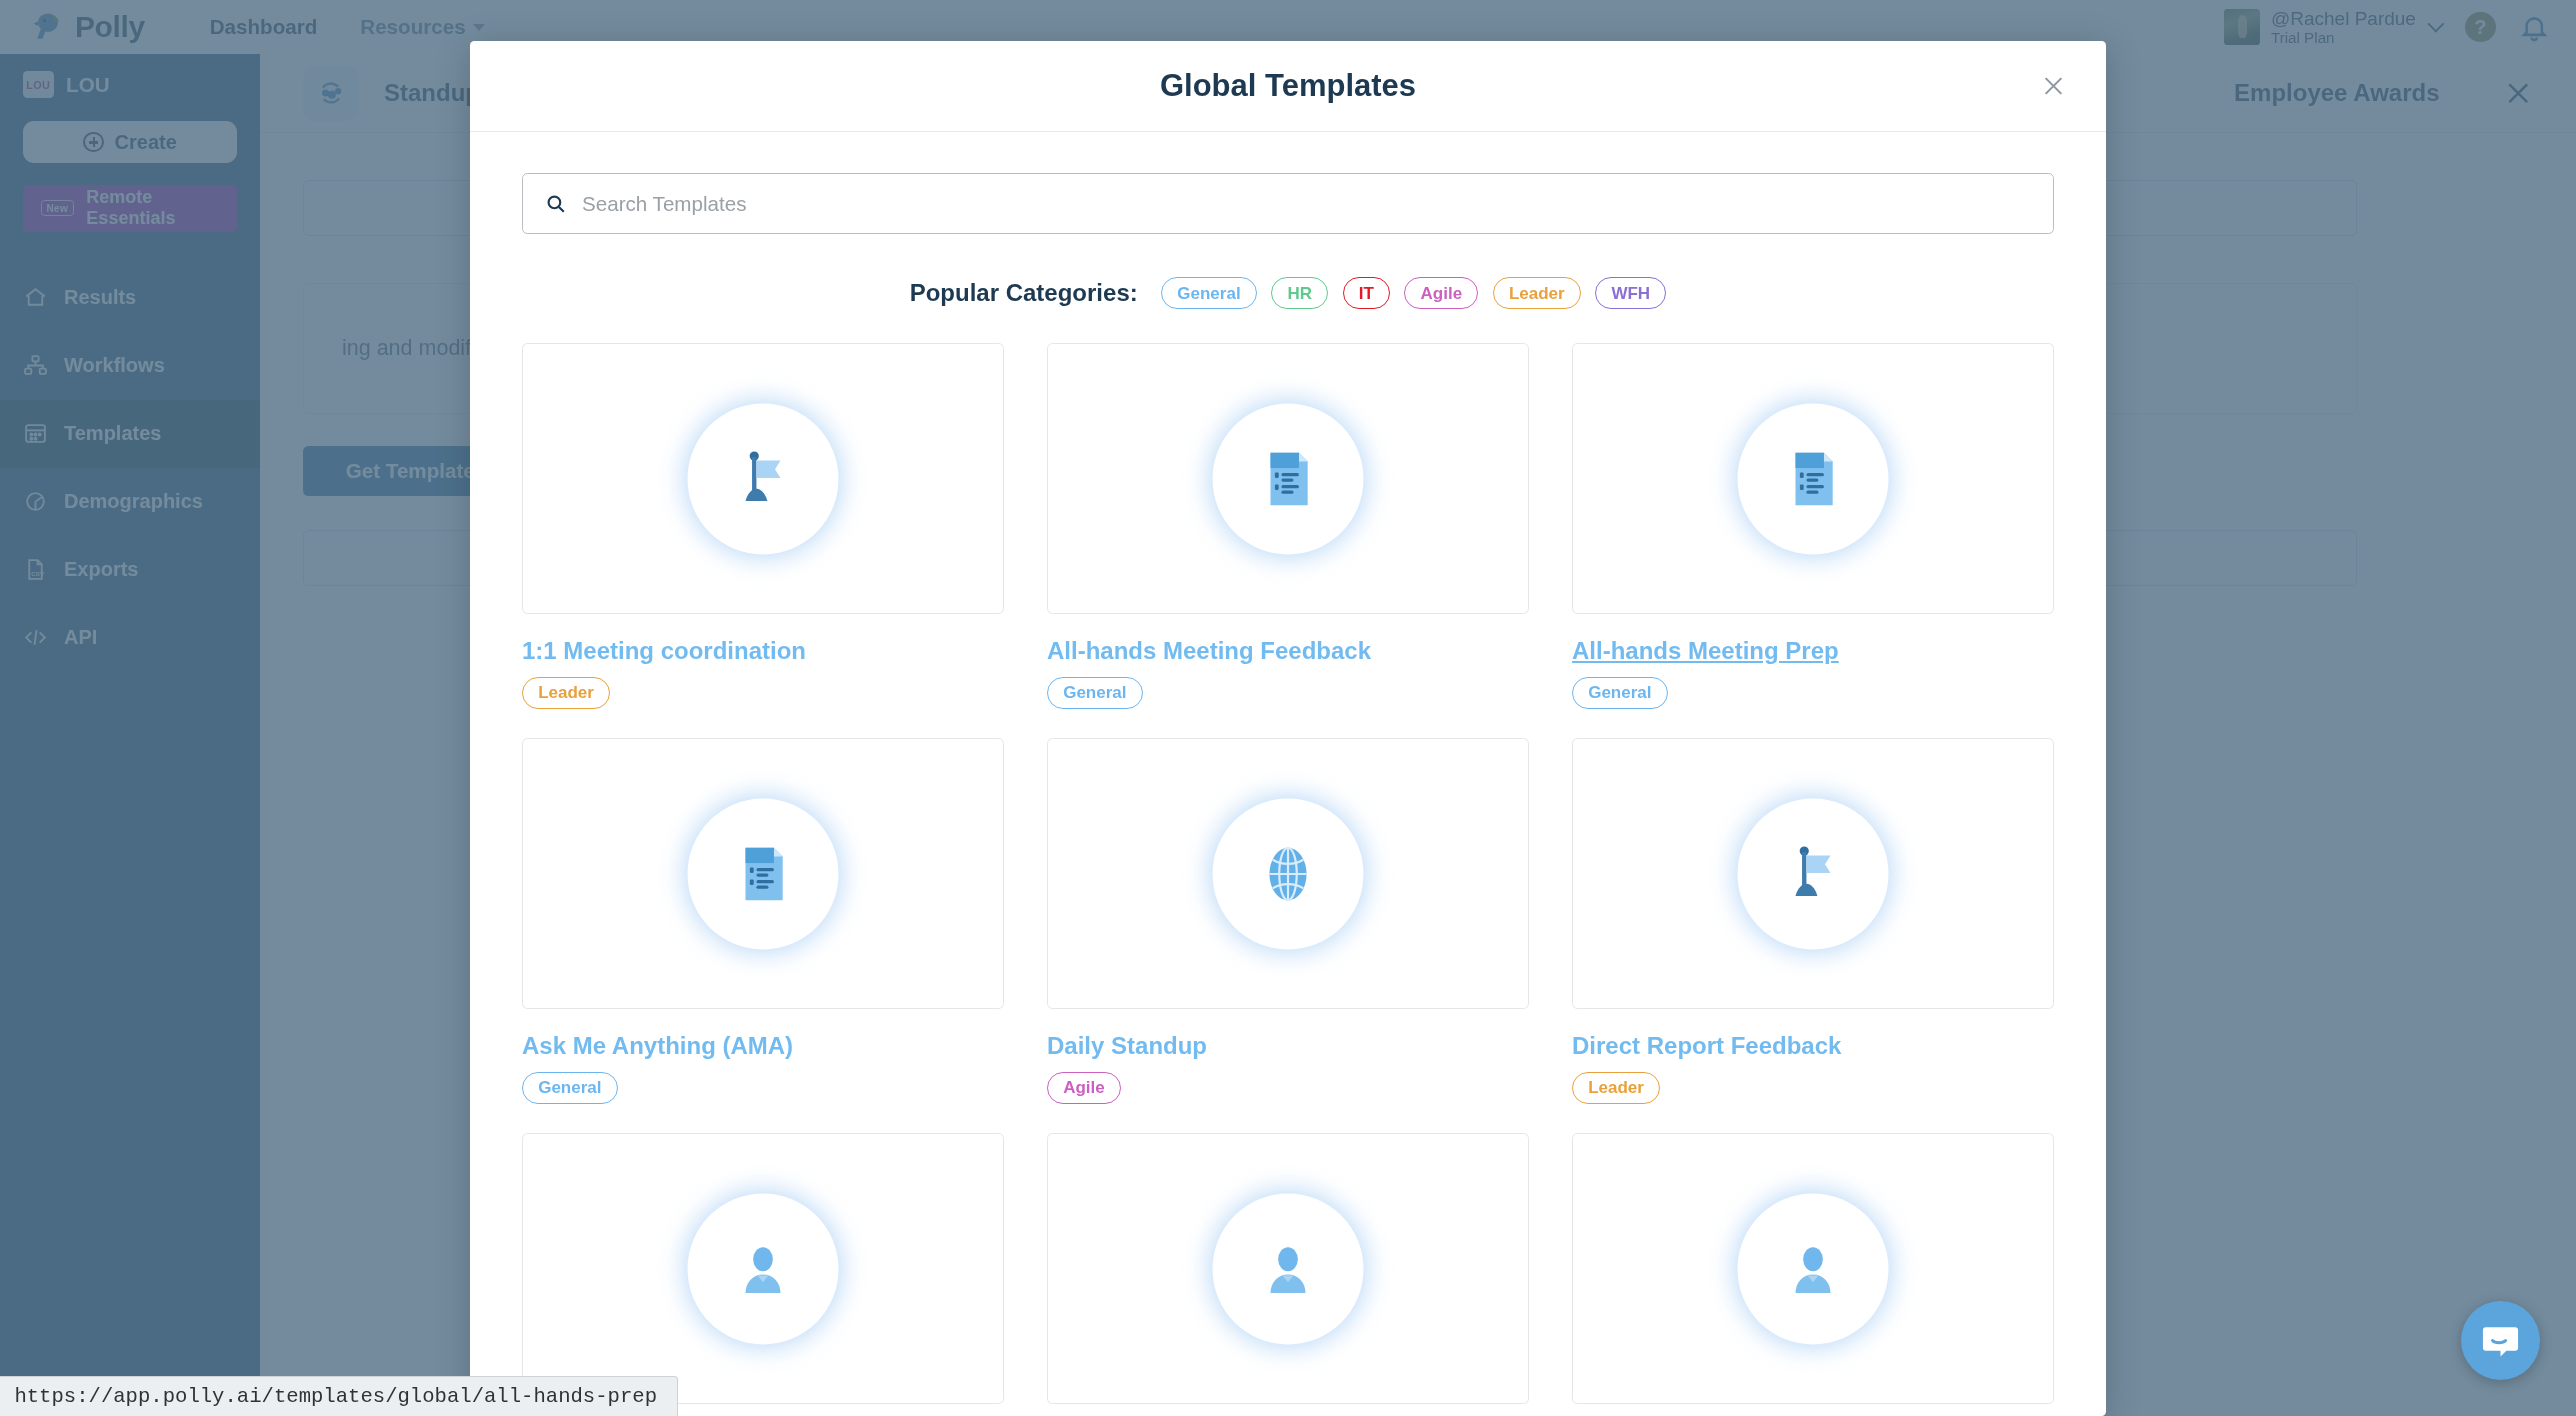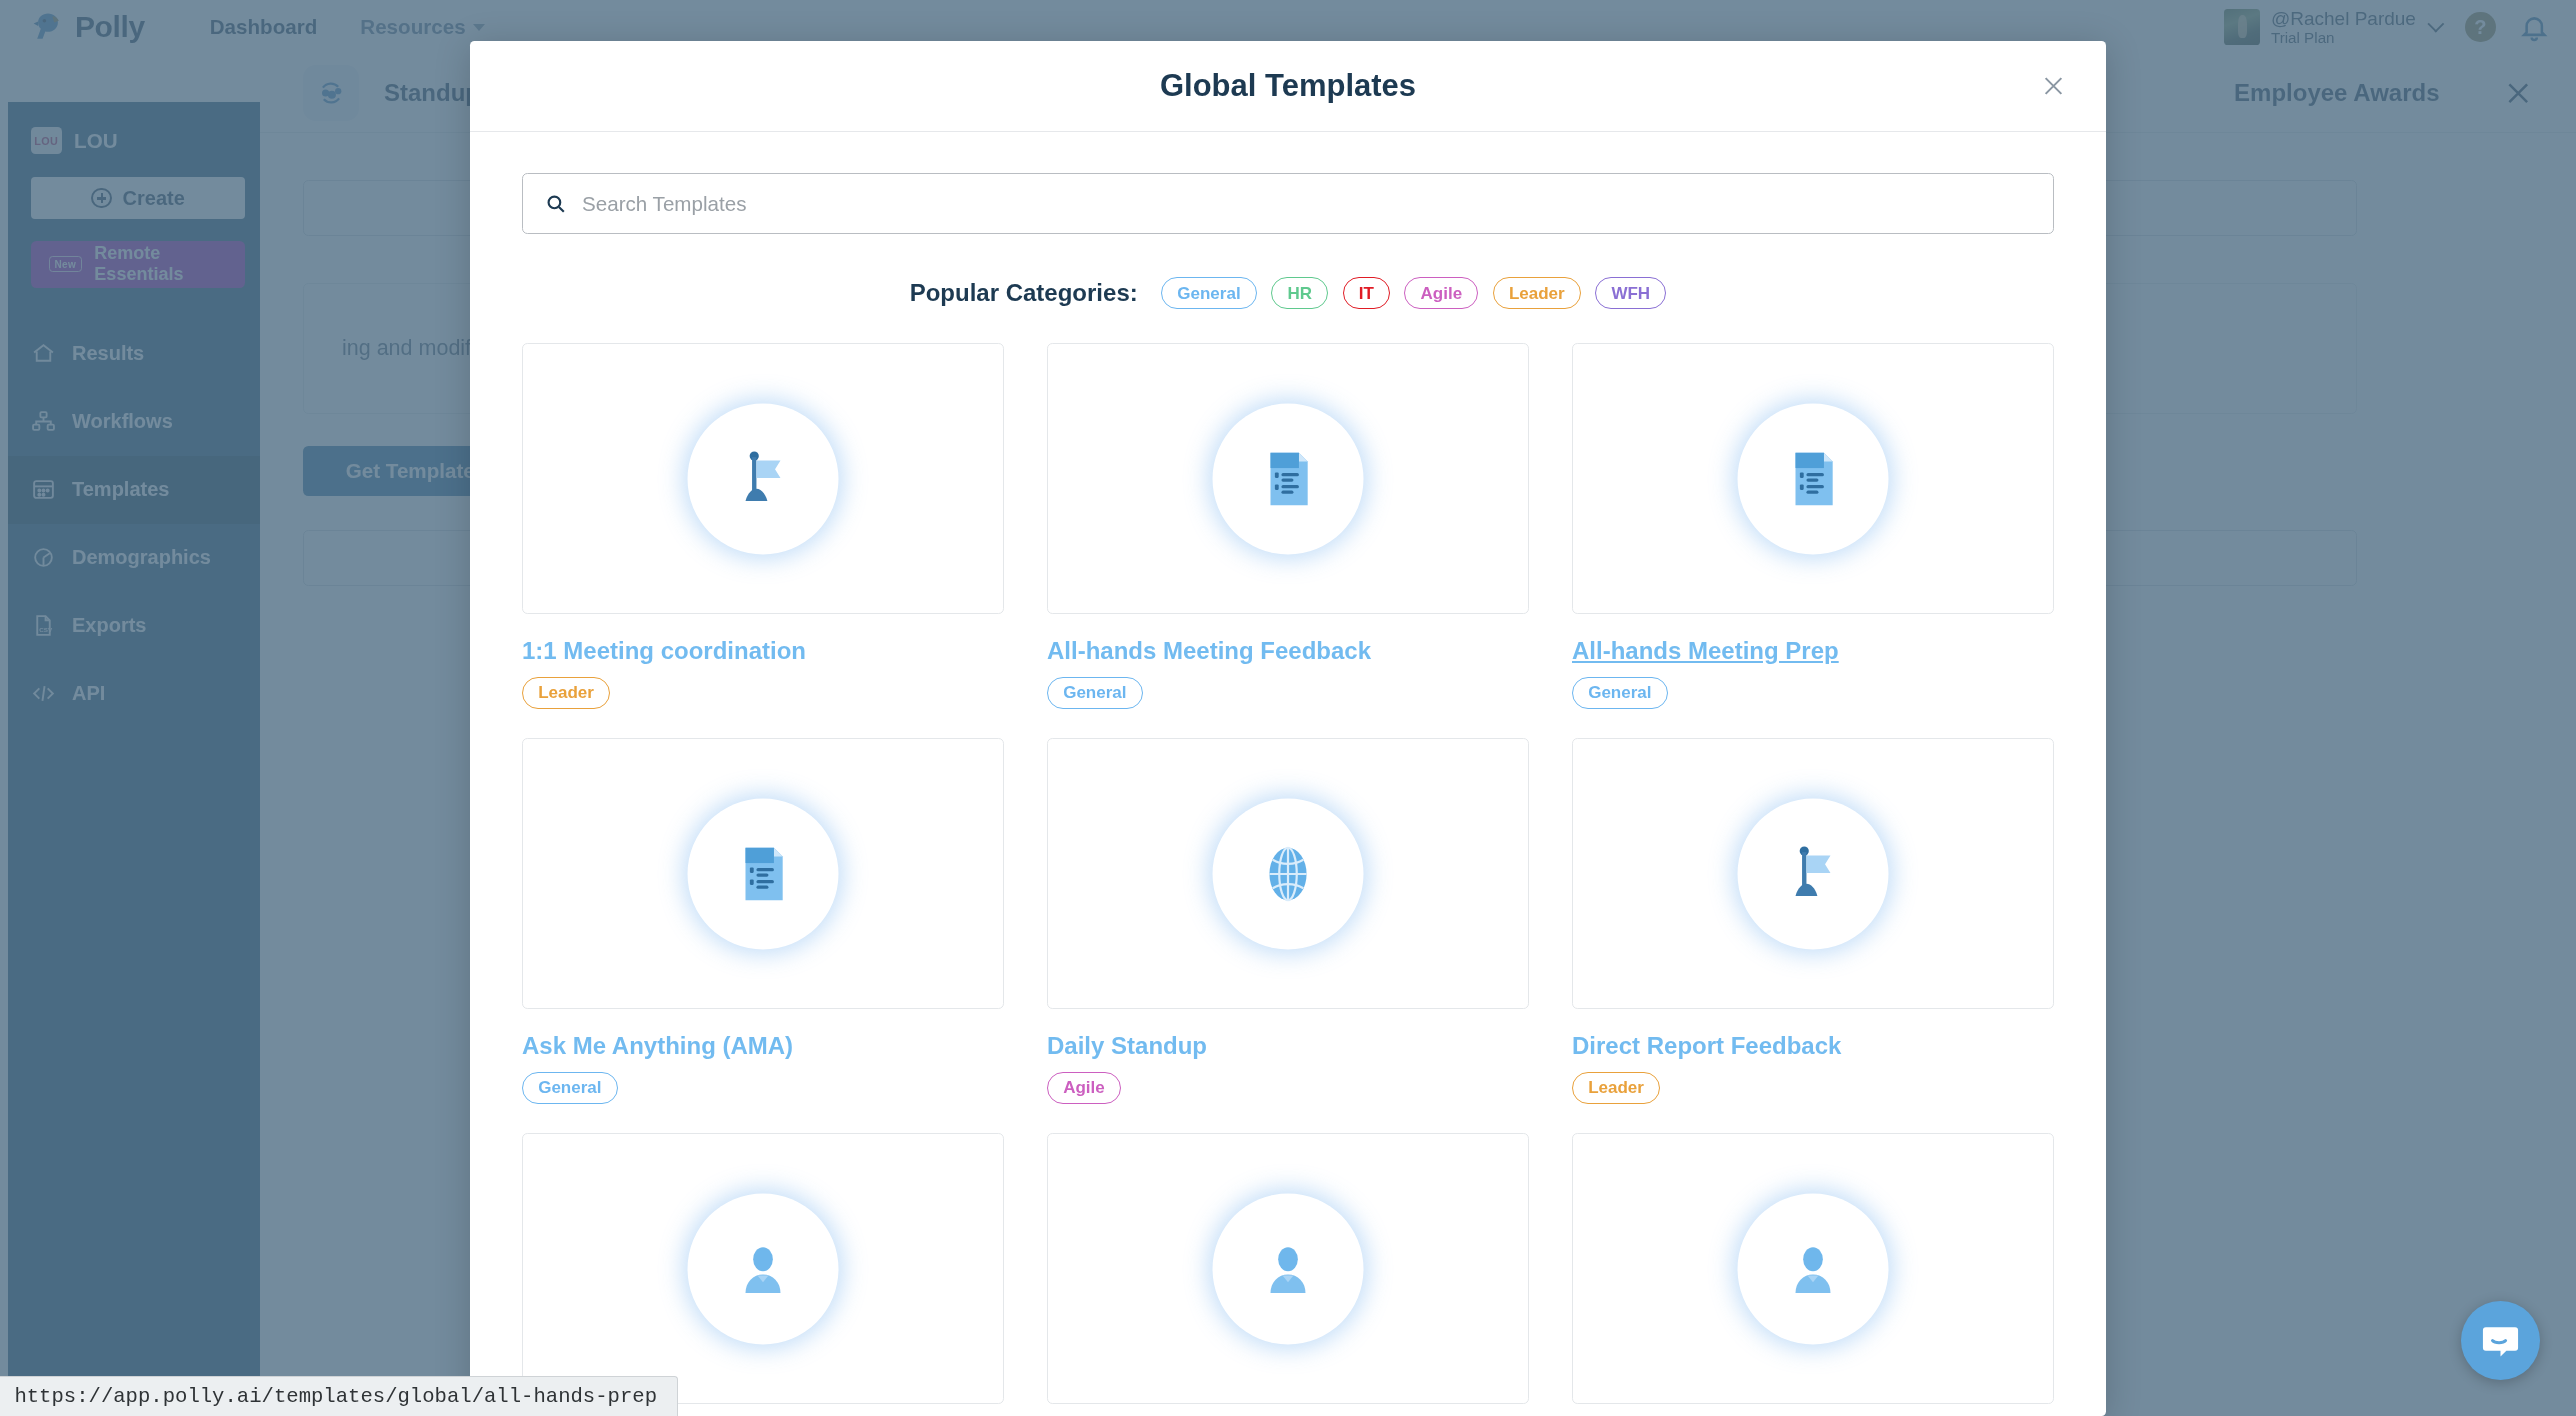--- a/index.html
+++ b/index.html
@@ -69,37 +69,36 @@
   }
   .help-circle {
     width: 30.5px; height: 30.5px; border-radius: 50%;
     background: #8a8050; color: #fff; font-weight: bold; font-size: 20px;
     display: flex; align-items: center; justify-content: center;
   }
   .bell { width: 30.5px; height: 30.5px; }
 
   
   .sidebar {
-    position: absolute; top: 54px; left: 8px; width: 260px; bottom: 0;
+    position: absolute; top: 54px; left: 0; width: 260px; bottom: 0;
     background: #1f5070;
-    padding-top: 16px;
-    margin-top: 48px;
+    padding-top: 8px;
   }
   .org-row {
     display: flex; align-items: center; gap: 12.6px;
     padding: 9px 23px 16px 23px;
   }
   .org-badge {
     width: 30.5px; height: 27px; border-radius: 4.5px; background: #f2f2f4;
     display: flex; align-items: center; justify-content: center;
     font-size: 10.8px; font-weight: bold; color: #b0285e; letter-spacing: 0.4px;
   }
   .org-name { font-size: 20.6px; font-weight: bold; color: #ffffff; }
   .create-btn {
-    margin: 7.2px 23px 0 23px; height: 42px; border-radius: 4px;
+    margin: 7.2px 23px 0 23px; height: 42px; border-radius: 11px;
     background: #ffffff; color: #1d3a52;
     display: flex; align-items: center; justify-content: center; gap: 10.8px;
     font-size: 20px; font-weight: bold;
   }
   .plus-ring {
     width: 20.6px; height: 20.6px; border-radius: 50%;
     border: 2.2px solid #1d3a52; position: relative;
   }
   .plus-ring::before, .plus-ring::after {
     content: ""; position: absolute; background: #1d3a52;

